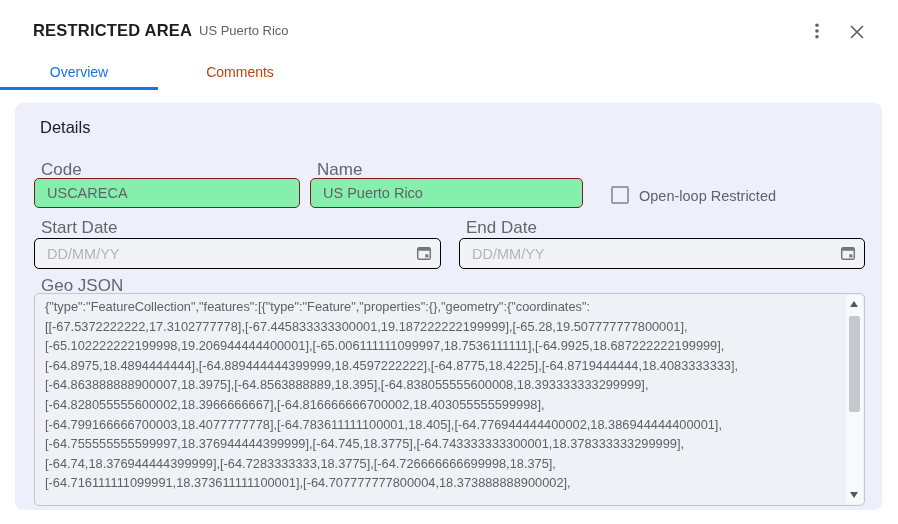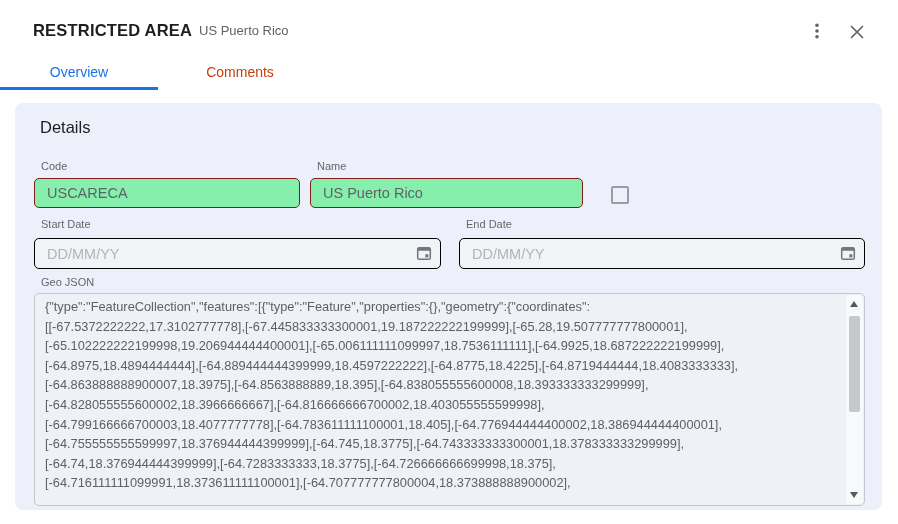--- a/index.html
+++ b/index.html
@@ -24,21 +24,21 @@
   .tab-overview { left:0; width:158px; color:#1a73e8; }
   .tab-comments { left:158px; width:164px; color:#c2410c; }
   .tab-indicator { position:absolute; left:0; top:87px; width:158px; height:3px;
                    background:#1a73e8; }
 
   
   .card { position:absolute; left:15px; top:103px; width:867px; height:407px;
           background:#edf0fa; border-radius:8px; }
   .section-title { position:absolute; left:25px; top:15px; font-size:16.5px;
                    font-weight:500; color:#202124; }
-  .field-label { position:absolute; font-size:11px; color:#63666c;text-align:center; }
+  .field-label { position:absolute; font-size:17px; color:#63666c;text-align:center; }
   .lbl-code  { left:26px;  top:57px; }
   .lbl-name  { left:302px; top:57px; }
   .lbl-start { left:26px;  top:115px; }
   .lbl-end   { left:451px; top:115px; }
   .lbl-geo   { left:26px;  top:173px; }
 
   .txt-input { position:absolute; height:30px; border-radius:5px; font-size:14.5px;
                padding:0 12px; font-family:inherit; outline:none; }
   .input-disabled { background:#86efac; border:1px solid #7f1d1d; color:#5f6368; }
   .code-input { left:19px;  top:75px; width:266px; }
@@ -102,20 +102,21 @@
 
   <h2 class="section-title">Details</h2>
 
   <label class="field-label lbl-code">Code</label>
   <input class="txt-input input-disabled code-input" type="text" value="USCARECA" style="">
 
   <label class="field-label lbl-name">Name</label>
   <input class="txt-input input-disabled name-input" type="text" value="US Puerto Rico" style="">
 
   <span class="checkbox"></span>
+  <span class="checkbox-label">Open-loop Restricted</span>
 
   <label class="field-label lbl-start">Start Date</label>
   <div class="date-wrap start">
     <input class="date-input" type="text" placeholder="DD/MM/YY" style="">
     <svg class="cal-icon" viewBox="0 0 16 16">
       <rect x="1.7" y="2.7" width="12.6" height="11.6" rx="1.6" fill="none" stroke="#73767c" stroke-width="1.5"></rect>
       <rect x="1.7" y="2.7" width="12.6" height="3" rx="1.2" fill="#73767c"></rect>
       <rect x="9.3" y="9.3" width="3.1" height="3.1" fill="#73767c"></rect>
     </svg>
   </div>

